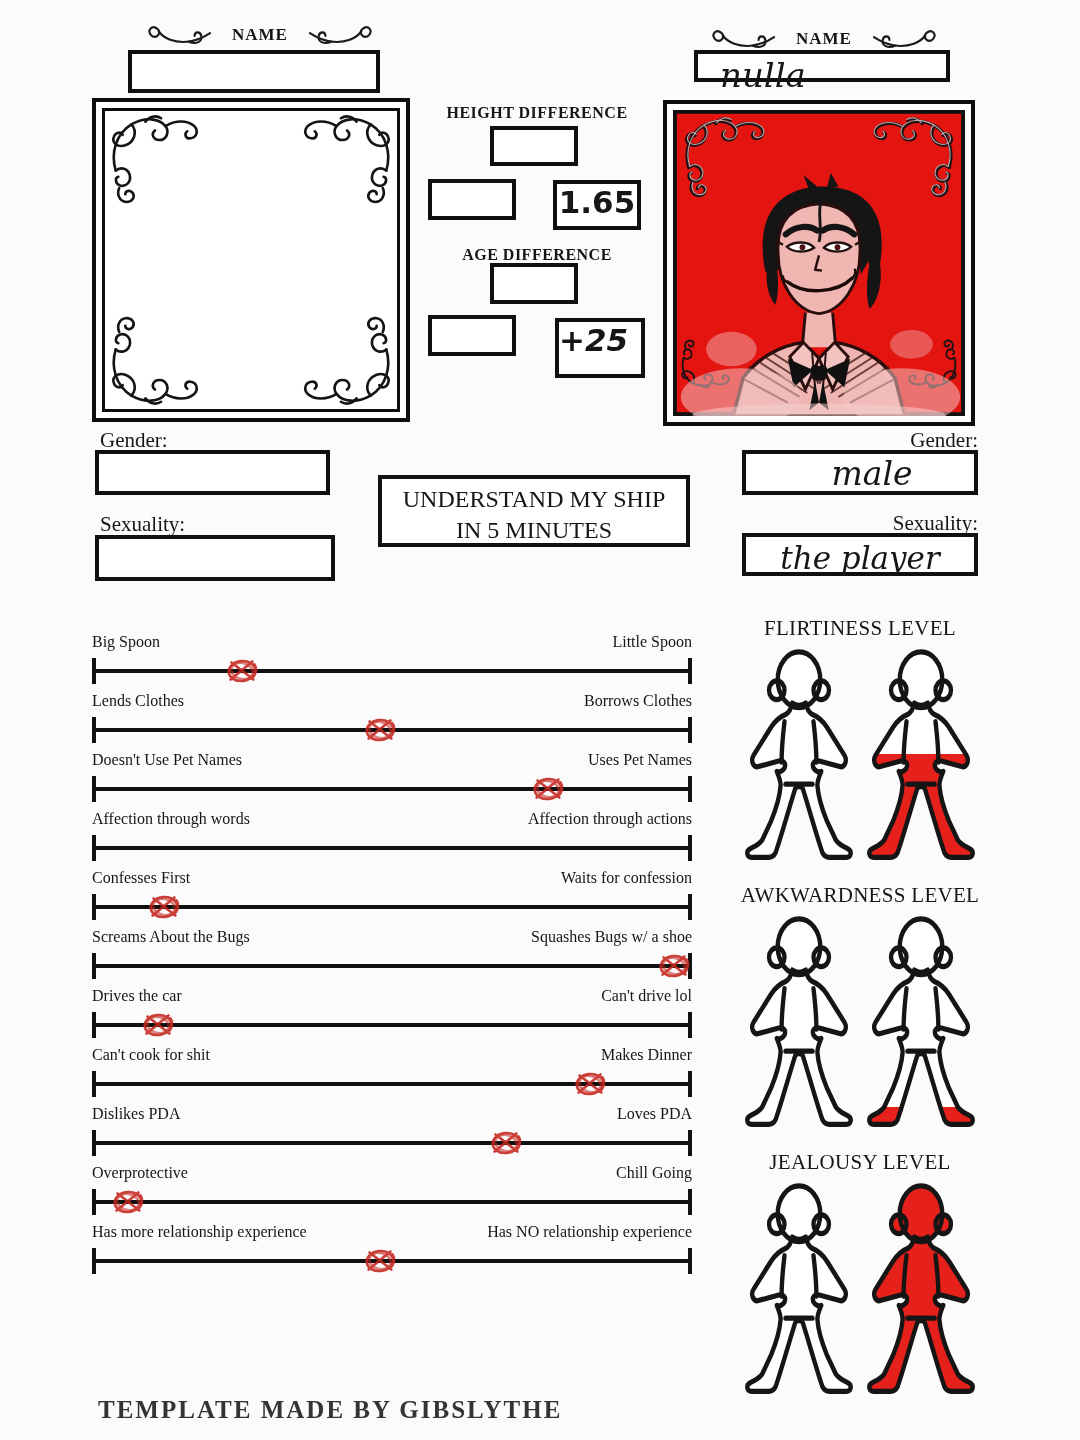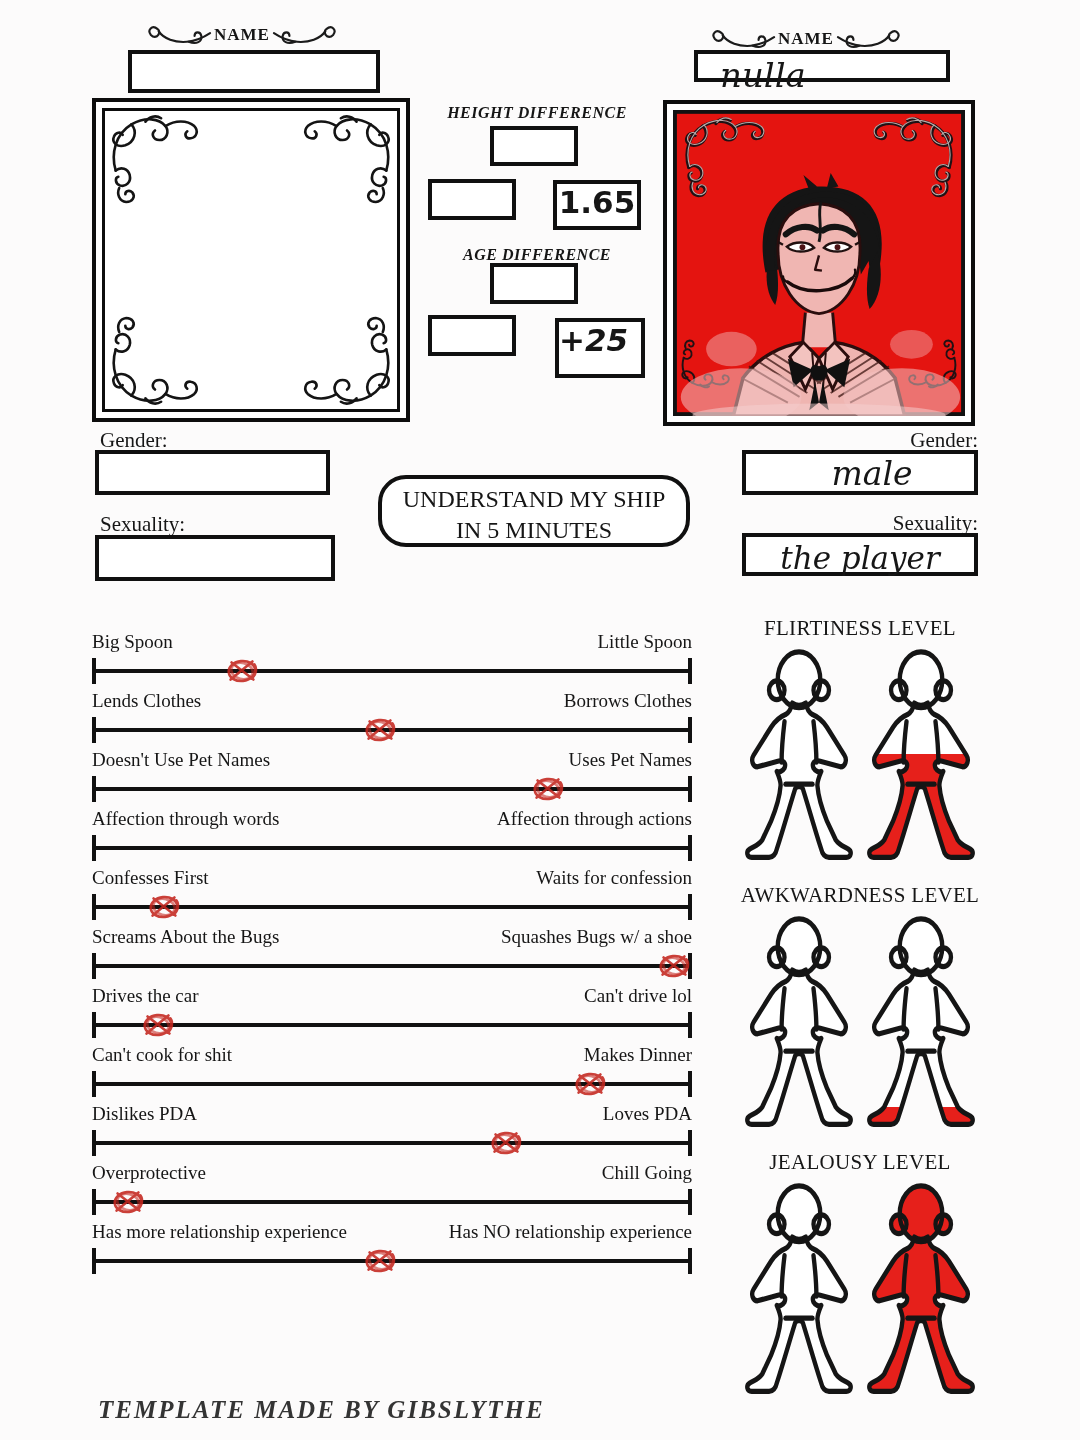--- a/index.html
+++ b/index.html
@@ -1,24 +1,24 @@
 <!DOCTYPE html>
 <html><head>
 <meta charset="utf-8">
 <style>
   html,body{margin:0;padding:0;background:#e9e9e9;}
   .page{position:relative;width:1080px;height:1440px;margin:0 auto;background:#fcfbfb;
         font-family:"Liberation Serif",serif;color:#161616;overflow:hidden;}
-  .abs{position:absolute;font-style:italic;}
+  .abs{position:absolute;}
   .bbox{position:absolute;border:4px solid #101010;background:#fff;box-sizing:border-box;}
   .seclabel{position:absolute;font-size:21px;}
   .smallcaps{font-weight:700;font-size:16px;letter-spacing:.5px;}
   .hand{font-style:italic;font-family:"DejaVu Serif",serif;}
   .handnum{font-family:"DejaVu Sans",sans-serif;font-weight:700;}
-  .banner{position:absolute;display:flex;align-items:center;gap:2px;}
+  .banner{position:absolute;display:flex;align-items:center;gap:20px;}
   .banner .ntxt{font-weight:700;font-size:17px;letter-spacing:1px;}
   .orn{width:64px;height:26px;}
   .orn.flip{transform:scaleX(-1);}
   
   .frame-outer{position:absolute;border:4px solid #0d0d0d;background:#fff;box-sizing:border-box;padding:6px;}
   .frame-inner{position:relative;width:100%;height:100%;border:3px solid #0d0d0d;box-sizing:border-box;}
   .corner{position:absolute;width:96px;height:96px;stroke:#141414;fill:none;stroke-width:3;
           stroke-linecap:round;}
   .corner.tl{left:2px;top:2px;}
   .corner.tr{right:2px;top:2px;transform:scaleX(-1);}
@@ -26,35 +26,35 @@
   .corner.br{right:2px;bottom:2px;transform:scale(-1,-1);}
   
   .portrait{position:absolute;border:4px solid #0d0d0d;background:#fff;box-sizing:border-box;padding:6px;}
   .portrait svg{display:block;width:100%;height:100%;}
   
   .umsbox{position:absolute;border:4px solid #101010;background:#fff;box-sizing:border-box;
           text-align:center;font-size:24px;line-height:31px;padding-top:5px;}
   
   .sliders{position:absolute;left:92px;top:630px;width:600px;}
   .srow{height:59px;}
-  .slabels{display:flex;justify-content:space-between;font-size:19px;line-height:23px;}
+  .slabels{display:flex;justify-content:space-between;font-size:16px;line-height:23px;}
   .sline{position:relative;margin-top:5px;height:26px;}
   .bar{position:absolute;top:11px;left:0;right:0;height:4px;background:#111;}
   .tick{position:absolute;width:4px;height:26px;top:0;background:#111;}
   .tick.l{left:0;} .tick.r{right:0;}
   .smark{position:absolute;top:13px;width:38px;height:32px;transform:translate(-50%,-50%);}
   .smark svg{width:100%;height:100%;}
   
   .levels{position:absolute;left:722px;top:616px;width:276px;}
   .level{margin-bottom:6px;text-align:center;}
   .ltitle{font-size:21px;letter-spacing:.3px;}
   .figs{display:flex;justify-content:center;gap:6px;margin-top:4px;}
   .fig svg{display:block;}
   .footer{position:absolute;left:98px;top:1396px;font-size:25px;font-weight:700;
-          letter-spacing:2px;color:#242424;opacity:.92;font-style:italic;}
+          letter-spacing:2px;color:#242424;opacity:.92;}
   .rightlab{text-align:right;}
 </style>
 </head>
 <body>
 
 <div class="page">
 
   <div class="banner" style="left:148px;top:22px;">
     <svg class="orn" viewBox="0 0 66 26">
         <g fill="none" stroke="#1b1b1b" stroke-width="2.2" stroke-linecap="round">
@@ -244,21 +244,21 @@
 
   <div class="seclabel" style="left:100px;top:428px;">Gender:</div>
   <div class="bbox" style="left:95px;top:450px;width:235px;height:45px;">
     <span class="hand" style="font-size:30px;padding-left:12px;"></span>
   </div>
   <div class="seclabel" style="left:100px;top:512px;">Sexuality:</div>
   <div class="bbox" style="left:95px;top:535px;width:240px;height:46px;">
     <span class="hand" style="font-size:30px;padding-left:12px;"></span>
   </div>
 
-  <div class="umsbox" style="left:378px;top:475px;width:312px;height:72px;border-radius:28px;">
+  <div class="umsbox" style="left:378px;top:475px;width:312px;height:72px;">
     <div>UNDERSTAND MY SHIP</div>
     <div>IN 5 MINUTES</div>
   </div>
 
   <div class="seclabel rightlab" style="left:742px;top:428px;width:236px;">Gender:</div>
   <div class="bbox" style="left:742px;top:450px;width:236px;height:45px;text-align:center;">
     <span class="hand" style="font-size:33px;line-height:40px;margin-left:24px;">male</span>
   </div>
   <div class="seclabel rightlab" style="left:742px;top:511px;width:236px;">Sexuality:</div>
   <div class="bbox" style="left:742px;top:533px;width:236px;height:43px;text-align:center;">

